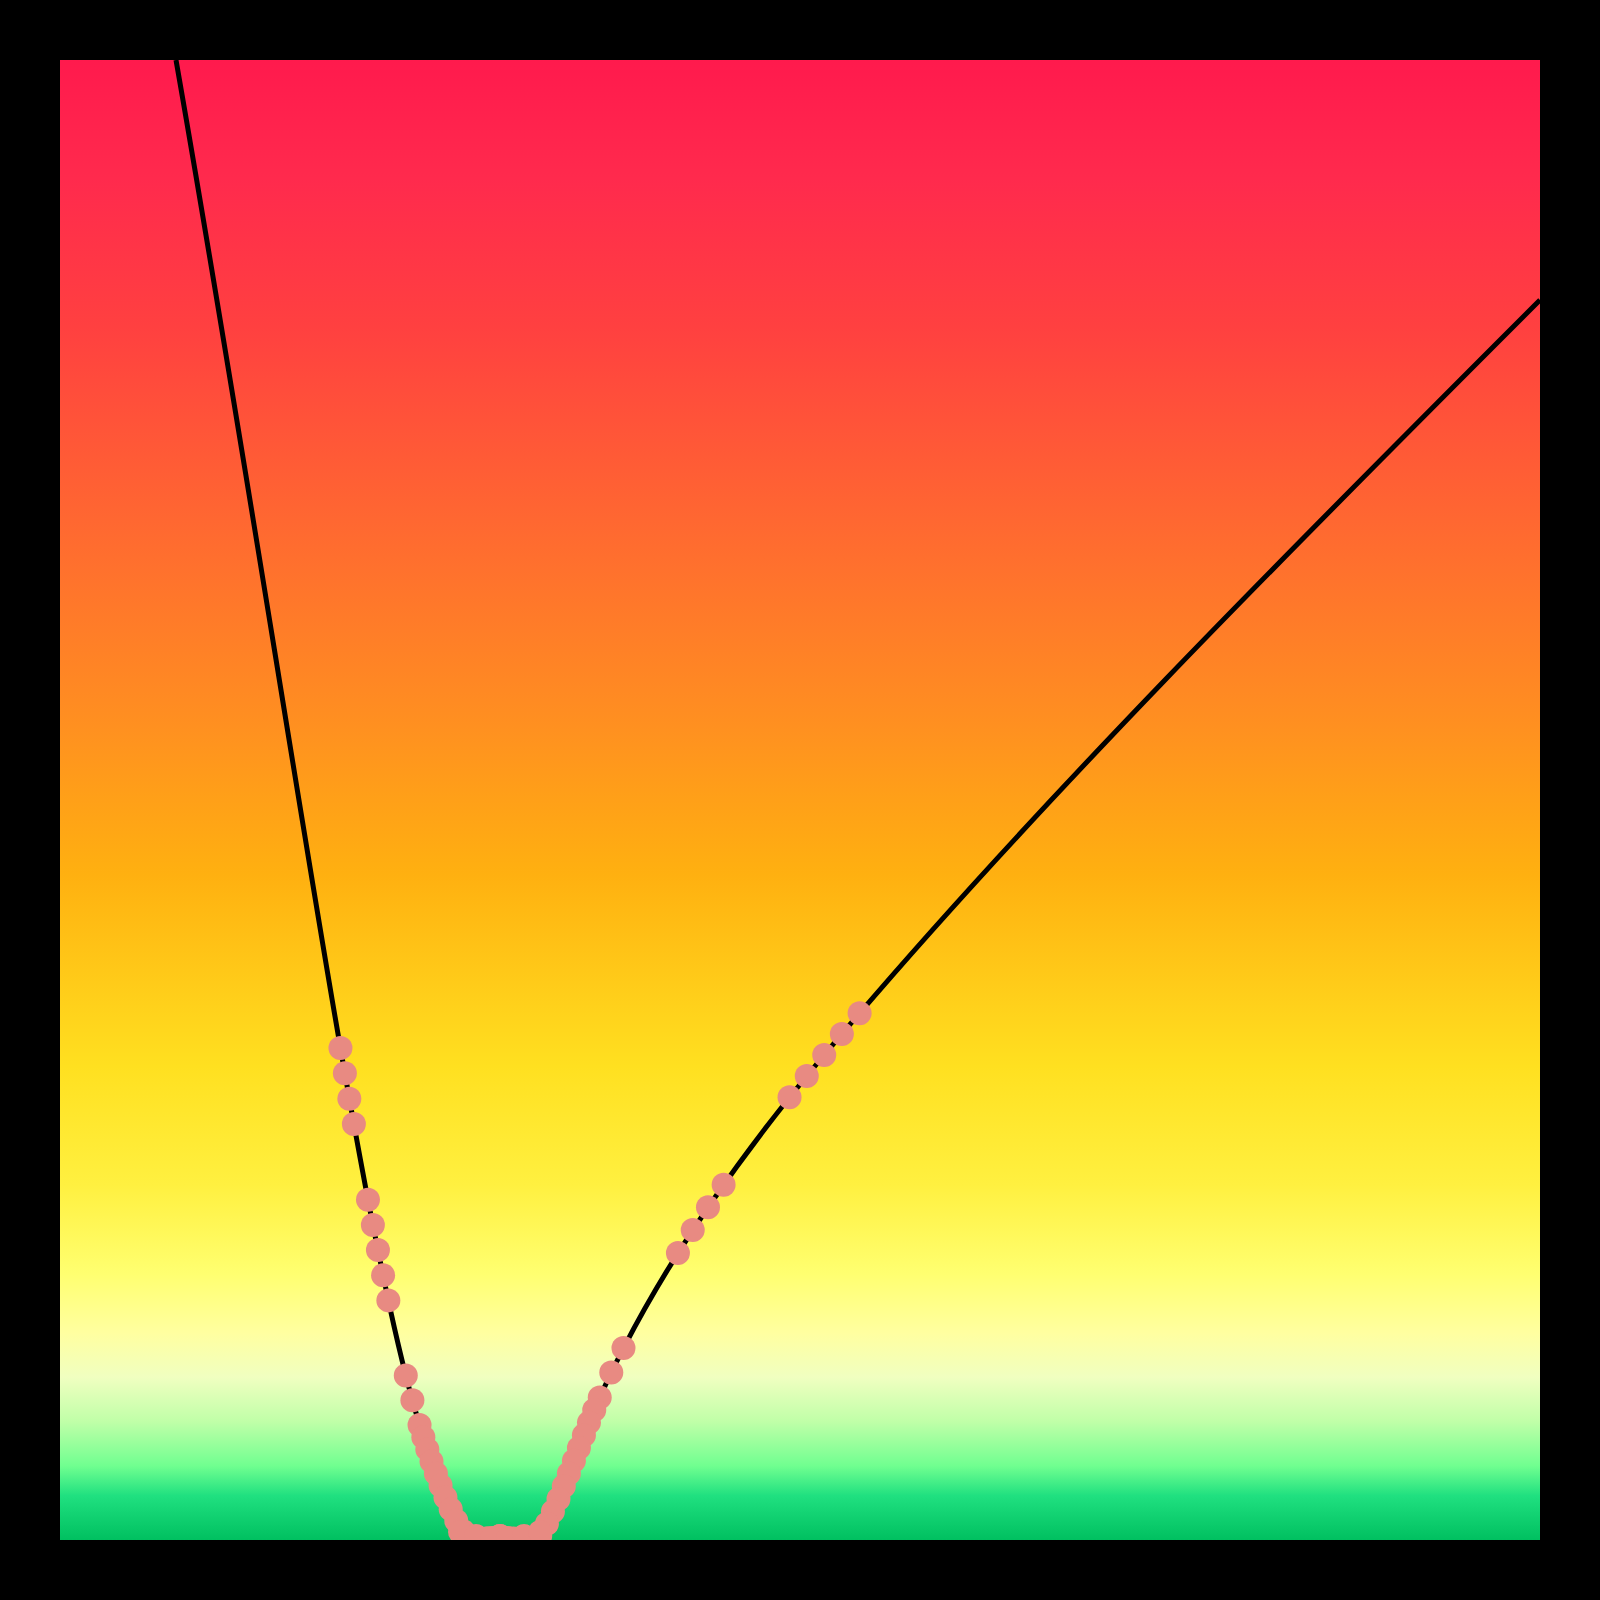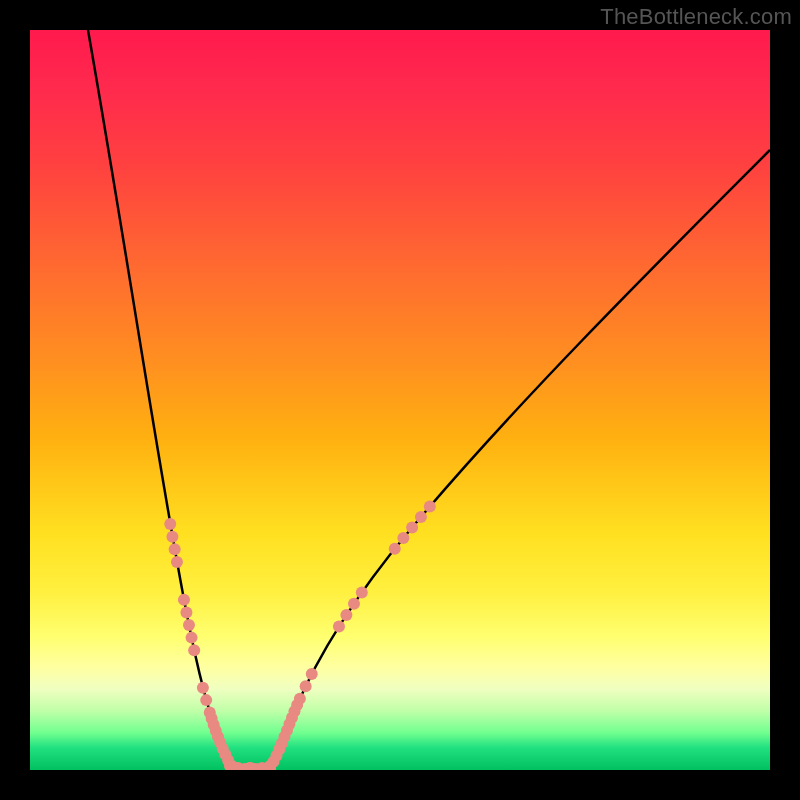--- a/index.html
+++ b/index.html
@@ -56,21 +56,20 @@
     color: #555;
     font-size: 22px;
     font-weight: 500;
     letter-spacing: 0.2px;
   }
 </style>
 </head>
 <body>
 
 <div class="frame">
-  <div class="watermark">TheBottleneck.com</div>
   <div class="plot-area">
     <svg id="plot-svg" viewBox="0 0 740 740">
         <path d="M 58 0 C 100 240, 135 480, 160 600 C 170 650, 182 700, 200 734 C 205 740, 215 740, 220 738" fill="none" stroke="#000000" stroke-width="2.5"></path>
         <path d="M 740 120 C 620 240, 480 380, 380 500 C 330 560, 290 620, 265 680 C 255 705, 248 725, 240 738 C 236 740, 226 740, 220 738" fill="none" stroke="#000000" stroke-width="2.5"></path>
         <circle cx="140.23" cy="494.03" r="6" fill="#e88a82"></circle>
         <circle cx="142.44" cy="506.68" r="6" fill="#e88a82"></circle>
         <circle cx="144.67" cy="519.33" r="6" fill="#e88a82"></circle>
         <circle cx="146.94" cy="531.97" r="6" fill="#e88a82"></circle>
         <circle cx="153.98" cy="569.84" r="6" fill="#e88a82"></circle>
         <circle cx="156.44" cy="582.45" r="6" fill="#e88a82"></circle>

